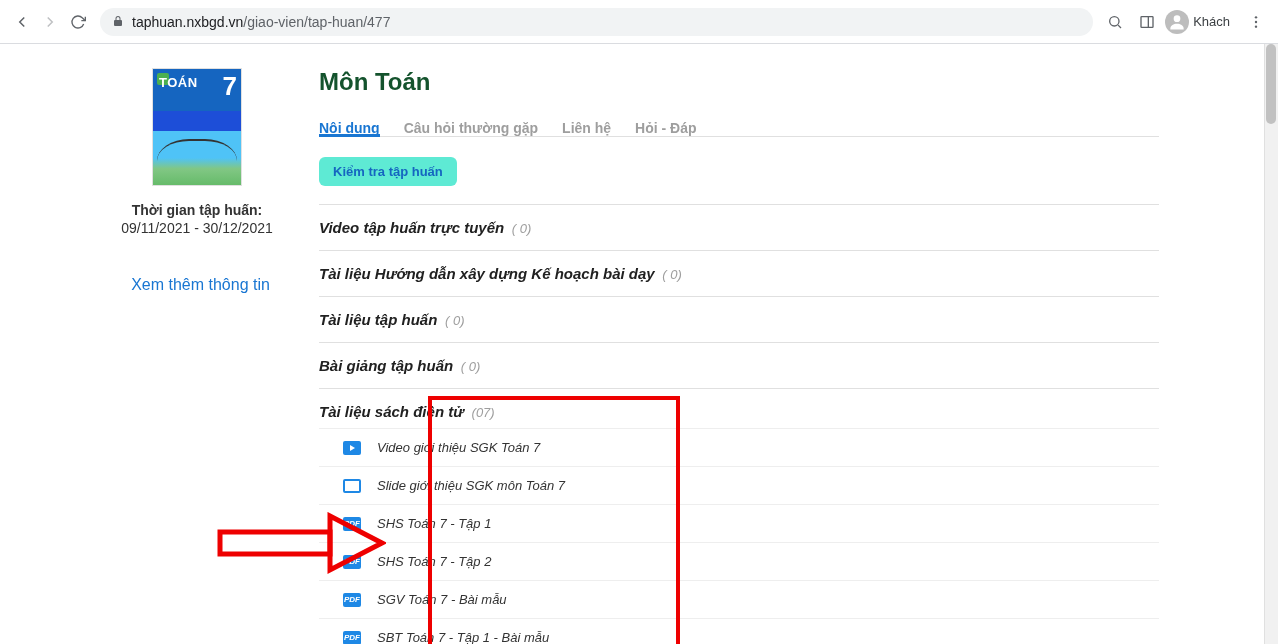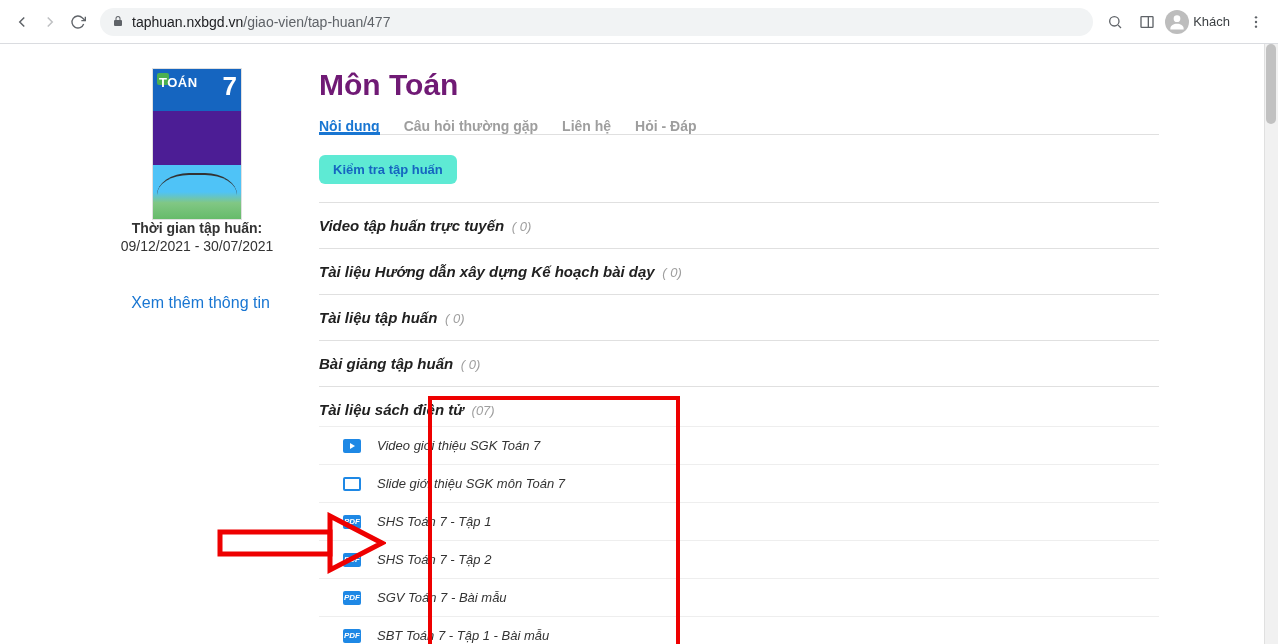--- a/index.html
+++ b/index.html
@@ -17,34 +17,34 @@
   .avatar { width:24px;height:24px;border-radius:50%;background:#bdbdbd;display:flex;align-items:center;justify-content:center;color:#fff; }
   .guest-label{ font-size:13px;color:#3c4043;margin-left:4px;margin-right:8px;}
 
   
   .viewport { position:relative; height: calc(644px - 34px); overflow:hidden; }
   .scroll-shadow{ position:absolute; right:0; top:0; bottom:0; width:14px; background:#f1f1f1; border-left:1px solid #e0e0e0;}
   .scroll-thumb{ position:absolute; right:2px; top:0; width:10px; height:80px; background:#c1c1c1; border-radius:5px;}
   .page { display:flex; padding: 24px 0 0 0; max-width:1080px; margin:0 auto; }
 
   .sidebar { width: 220px; padding-right: 24px; display:flex; flex-direction:column; align-items:center; }
-  .book-cover { width:90px; height:152px; background:#4c1d95; position:relative; overflow:hidden; border:1px solid #e0e0e0; }
+  .book-cover { width:90px; height:118px; background:#1d4ed8; position:relative; overflow:hidden; border:1px solid #e0e0e0; }
   .book-cover .top-band{ position:absolute; top:0; left:0; right:0; height:42px; background:#1565c0; }
   .book-cover .title{ position:absolute; top:6px; left:6px; color:#fff; font-weight:700; font-size:13px; letter-spacing:0.5px;}
   .book-cover .num{ position:absolute; top:2px; right:4px; color:#fff; font-weight:700; font-size:26px;}
   .book-cover .bridge{ position:absolute; bottom:0; left:0; right:0; height:54px; background:linear-gradient(#4fc3f7 0%, #4fc3f7 50%, #81c784 70%, #66bb6a 100%); }
   .book-cover .bridge::before{ content:""; position:absolute; left:4px; right:4px; top:8px; height:20px; border-top:2px solid #333; border-radius: 40% 40% 0 0 / 100% 100% 0 0; }
   .book-cover .logo{position:absolute;top:4px;left:4px;width:12px;height:12px;background:#4caf50;border-radius:2px;}
 
-  .side-text{ text-align:center; color:#333; font-size:14px; }
+  .side-text{ text-align:center; margin-top:16px; color:#333; font-size:14px; }
   .side-label{ font-weight:700; margin-bottom:2px;}
   .side-link{ color:#1976d2; font-size:16px; margin-top:40px; cursor:pointer;margin-left:7px; }
 
   .main { flex:1; min-width:0; padding-right:20px; }
-  .page-title { font-size:30px; font-weight:700; color:#701a75; margin-bottom:16px; }
+  .page-title { font-size:24px; font-weight:700; color:#14532d; margin-bottom:24px; }
 
   .tabs { display:flex; gap:24px; border-bottom:1px solid #e0e0e0; margin-bottom:20px; }
   .tab { padding:0 0 0 0; color:#9e9e9e; font-size:14px; font-weight:600; cursor:pointer; position:relative; }
   .tab.active{ color:#1976d2; }
   .tab.active::after{ content:""; position:absolute; left:0; right:0; bottom:-1px; height:3px; background:#1976d2; }
 
   .pill-btn{ display:inline-block; background:#5eead4; color:#1565c0; font-size:13px; font-weight:600; padding:7px 14px; border-radius:6px; margin-bottom:18px; cursor:pointer;}
 
   .section { border-top:1px solid #e0e0e0; padding:14px 0;font-style:italic; }
   .section:first-of-type { }
@@ -135,21 +135,21 @@
     <div class="sidebar">
       <div class="book-cover">
         <div class="top-band"></div>
         <div class="logo"></div>
         <div class="title">TOÁN</div>
         <div class="num">7</div>
         <div class="bridge"></div>
       </div>
       <div class="side-text">
         <div class="side-label">Thời gian tập huấn:</div>
-        <div>09/12/2021 - 30/07/2021</div>
+        <div>09/11/2021 - 30/12/2021</div>
       </div>
       <div class="side-link">Xem thêm thông tin</div>
     </div>
 
     <div class="main">
       <div class="page-title">Môn Toán</div>
 
       <div class="tabs">
         <div class="tab active">Nội dung</div>
         <div class="tab">Câu hỏi thường gặp</div>

